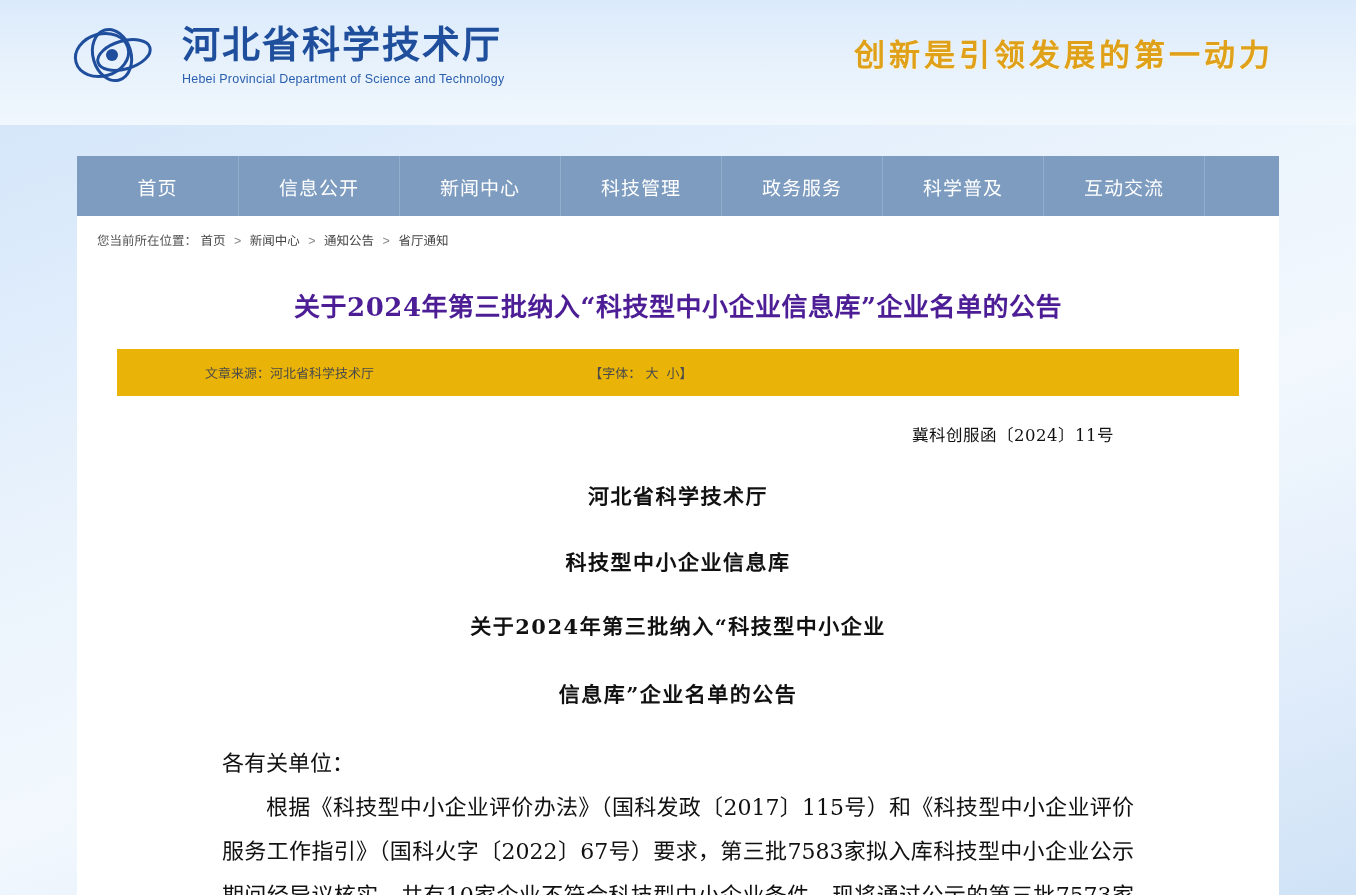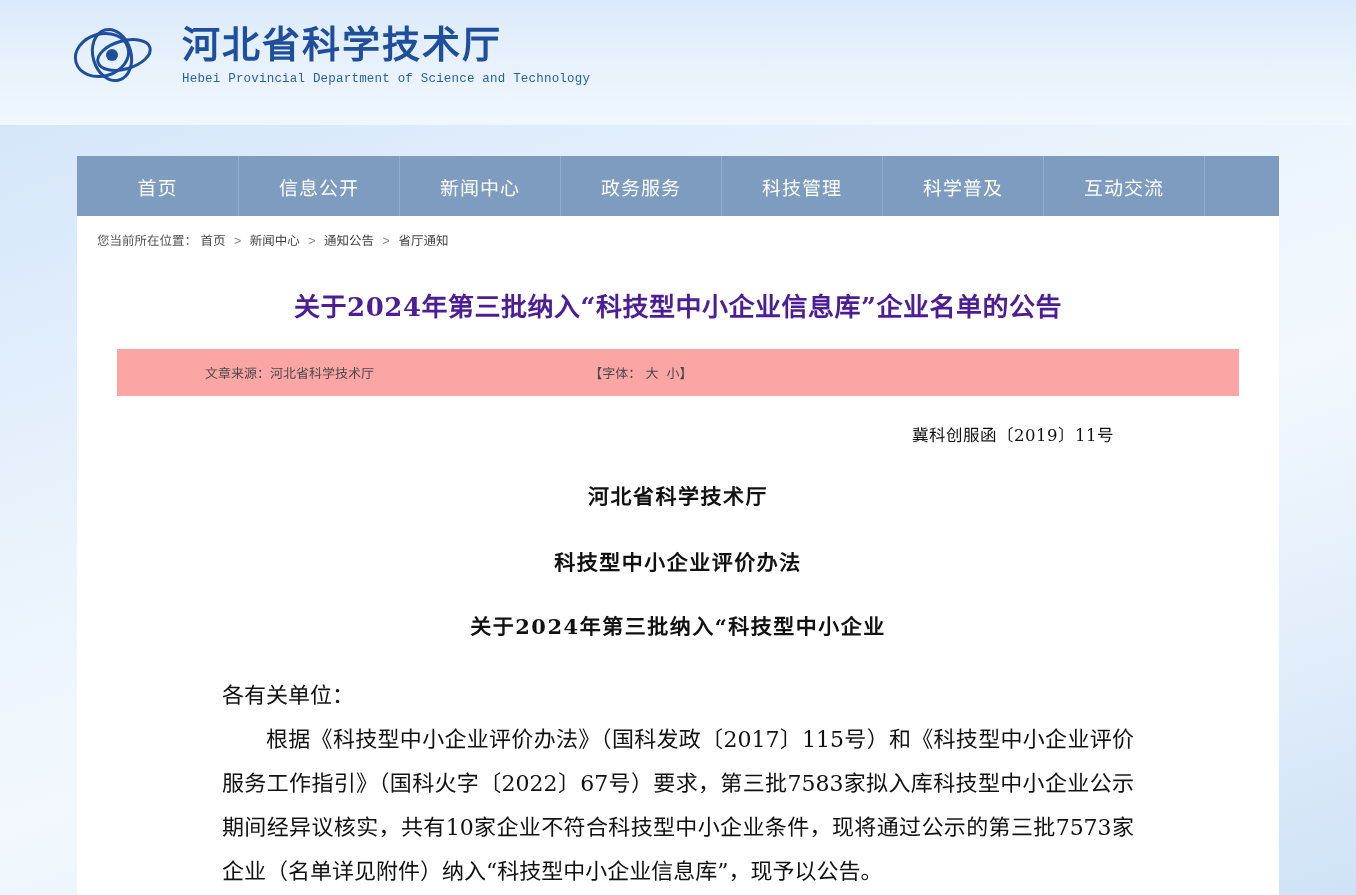--- a/index.html
+++ b/index.html
@@ -27,21 +27,20 @@
   .logo-mark { width: 96px; height: 62px; display:block; }
   .logo-text-block { display: flex; flex-direction: column; }
   .logo-cn {
     font-family: "DejaVu Sans", "Liberation Sans", sans-serif;
     font-size: 38px; font-weight: 700; color: #1f4e9c;
     letter-spacing: 2px; line-height: 1.15;
   }
   .logo-en {
     font-size: 12.5px; color: #2a5fae; letter-spacing: .2px;
     margin-top: 4px;
-    font-family: Liberation Mono, monospace;
   }
   .slogan {
     position: absolute;
     right: 82px; top: 30px;
     font-family: "DejaVu Serif", "Liberation Serif", serif;
     font-size: 31px; font-weight: 700;
     color: #e0a11a;
     letter-spacing: 4px;
     text-shadow: 0 1px 0 #fff6dd;
   }
@@ -89,21 +88,21 @@
     font-size: 26px;
     font-weight: 700;
     color: #4c1d95;
     line-height: 1.5;
     margin: 26px 80px 22px;
     letter-spacing: .5px;
   }
 
   .meta-bar {
     margin: 0 40px;
-    background: #fca5a5;
+    background: #eab308;
     height: 47px;
     display: flex; align-items: center;
     font-size: 13px; color: #4a4a4a;
   }
   .meta-source { width: 38%; padding-left: 88px; }
   .meta-date   { width: 34%; }
   .meta-font   { width: 28%; text-align: left; padding-left: 46px; }
   .meta-font .fs-big, .meta-font .fs-small { cursor: pointer; }
   .meta-font .fs-big { margin-left: 4px; }
   .meta-font .fs-small { margin-left: 8px; }
@@ -153,28 +152,29 @@
         <ellipse cx="56" cy="31" rx="27" ry="14" transform="rotate(-16 56 31)"></ellipse>
       </g>
       <circle cx="44" cy="31" r="6" fill="#1f4e9c"></circle>
     </svg>
     <div class="logo-text-block">
       <div class="logo-cn">河北省科学技术厅</div>
       <div class="logo-en">Hebei Provincial Department of Science and Technology</div>
     </div>
   </div>
 
+  <div class="slogan">创新是引领发展的第一动力</div>
 </div>
 
 <div class="nav-shell">
   <div class="nav-item">首页</div>
   <div class="nav-item">信息公开</div>
   <div class="nav-item">新闻中心</div>
+  <div class="nav-item">科技管理</div>
   <div class="nav-item">政务服务</div>
-  <div class="nav-item">科技管理</div>
   <div class="nav-item">科学普及</div>
   <div class="nav-item">互动交流</div>
   <div class="nav-tail"></div>
 </div>
 
 <div class="content-shell">
 
   <div class="breadcrumb">
     <span>您当前所在位置：</span>
     <a href="#">首页</a>
@@ -190,25 +190,26 @@
 
   <div class="meta-bar">
     <div class="meta-source">
       <span>文章来源：</span><span>河北省科学技术厅</span>
     </div>
     <div class="meta-font">
       <span>【字体：</span><span class="fs-big">大</span><span class="fs-small">小</span><span>】</span>
     </div>
   </div>
 
-  <div class="doc-number">冀科创服函〔2019〕11号</div>
+  <div class="doc-number">冀科创服函〔2024〕11号</div>
 
   <div class="doc-heading l1">河北省科学技术厅</div>
-  <div class="doc-heading l2">科技型中小企业评价办法</div>
+  <div class="doc-heading l2">科技型中小企业信息库</div>
   <div class="doc-heading l3">关于2024年第三批纳入“科技型中小企业</div>
+  <div class="doc-heading l4">信息库”企业名单的公告</div>
 
   <div class="body-col">
     <div class="salutation">各有关单位：</div>
     <div class="para">根据《科技型中小企业评价办法》（国科发政〔2017〕115号）和《科技型中小企业评价服务工作指引》（国科火字〔2022〕67号）要求，第三批7583家拟入库科技型中小企业公示期间经异议核实，共有10家企业不符合科技型中小企业条件，现将通过公示的第三批7573家企业（名单详见附件）纳入“科技型中小企业信息库”，现予以公告。</div>
 
   </div>
 
 </div>
 
 </body></html>

